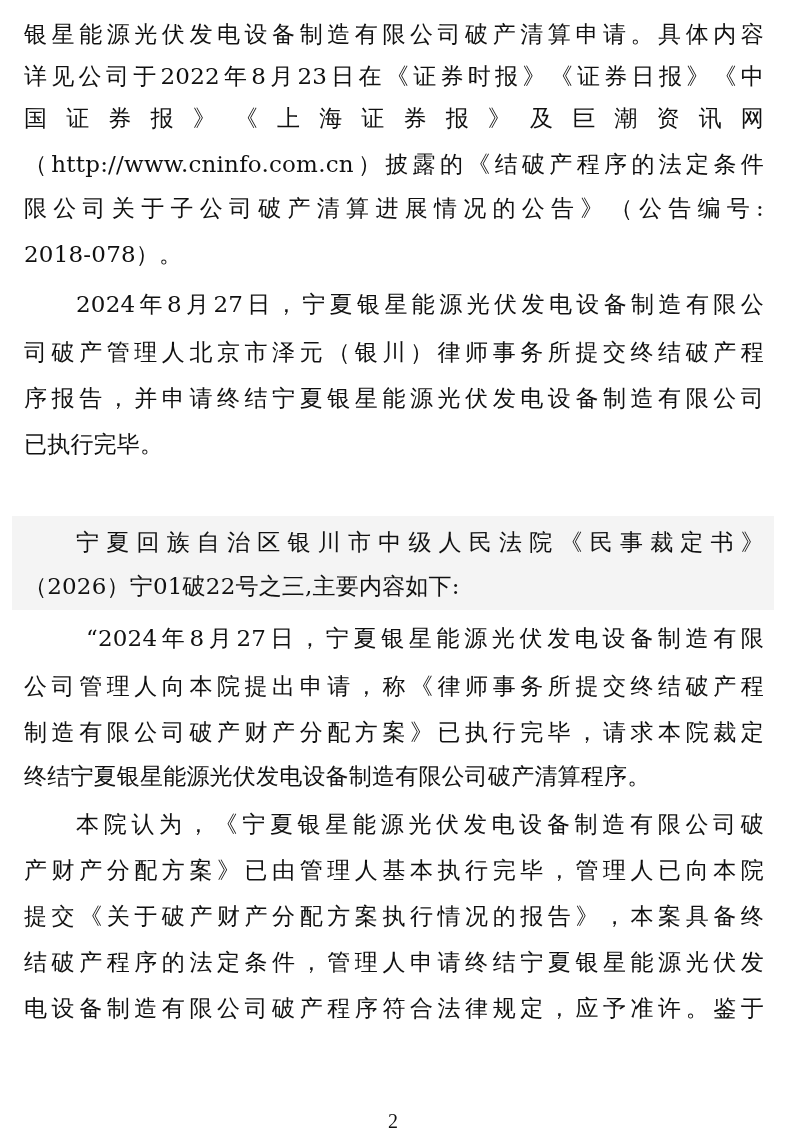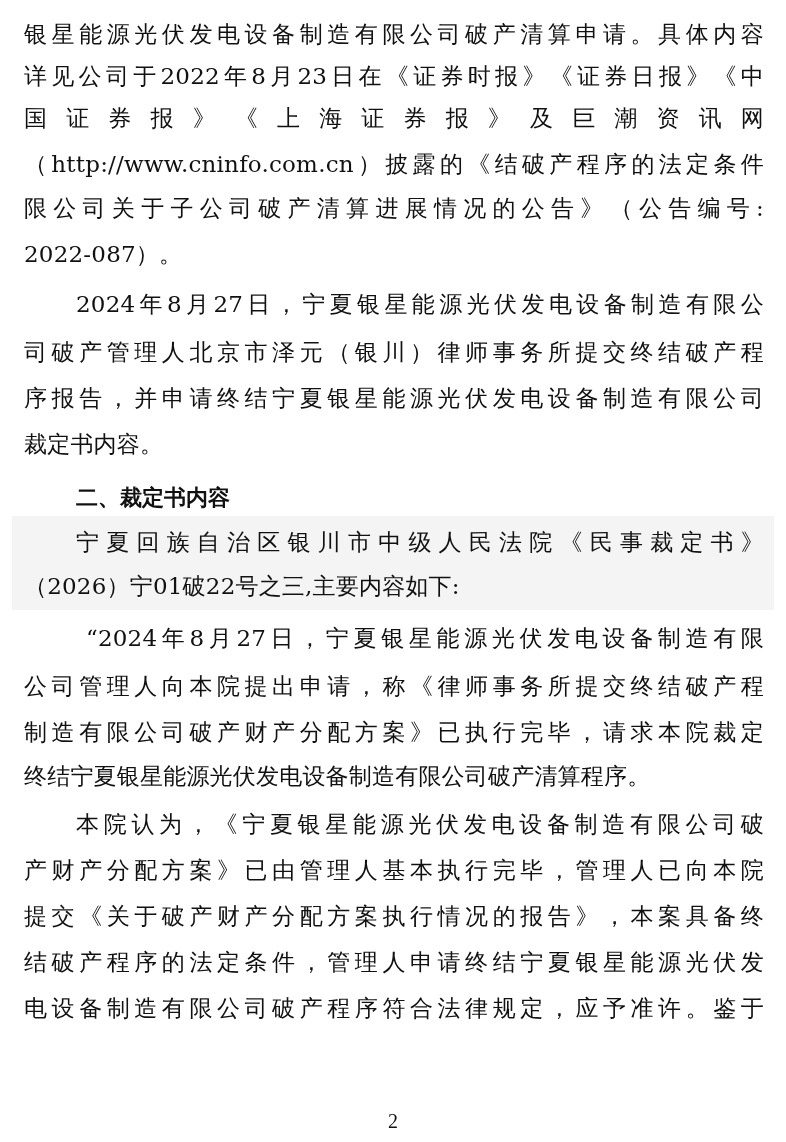--- a/index.html
+++ b/index.html
@@ -25,31 +25,30 @@
 <body>
 
 <div class="page">
 
   <div>
     <div class="line" style="top:10px">银星能源光伏发电设备制造有限公司破产清算申请。具体内容</div>
     <div class="line" style="top:52px">详见公司于2022年8月23日在《证券时报》《证券日报》《中</div>
     <div class="line" style="top:94px">国 证 券 报 》 《 上 海 证 券 报 》 及 巨 潮 资 讯 网</div>
     <div class="line" style="top:140px">（http://www.cninfo.com.cn）披露的《结破产程序的法定条件</div>
     <div class="line" style="top:184px">限公司关于子公司破产清算进展情况的公告》（公告编号:</div>
-    <div class="line last" style="top:230px">2022-087）。</div>
+    <div class="line last" style="top:230px">2018-078）。</div>
   </div>
 
   <div>
     <div class="line indent" style="top:280px">2024年8月27日，宁夏银星能源光伏发电设备制造有限公</div>
     <div class="line" style="top:328px">司破产管理人北京市泽元（银川）律师事务所提交终结破产程</div>
     <div class="line" style="top:374px">序报告，并申请终结宁夏银星能源光伏发电设备制造有限公司</div>
-    <div class="line last" style="top:420px">裁定书内容。</div>
+    <div class="line last" style="top:420px">已执行完毕。</div>
   </div>
 
-  <div class="heading">二、裁定书内容</div>
 
   <div class="shade"></div>
   <div>
     <div class="line indent" style="top:518px">宁夏回族自治区银川市中级人民法院《民事裁定书》</div>
     <div class="line last" style="top:562px">（2026）宁01破22号之三,主要内容如下:</div>
   </div>
 
   <div>
     <div class="line indent2" style="top:614px">“2024年8月27日，宁夏银星能源光伏发电设备制造有限</div>
     <div class="line" style="top:662px">公司管理人向本院提出申请，称《律师事务所提交终结破产程</div>

